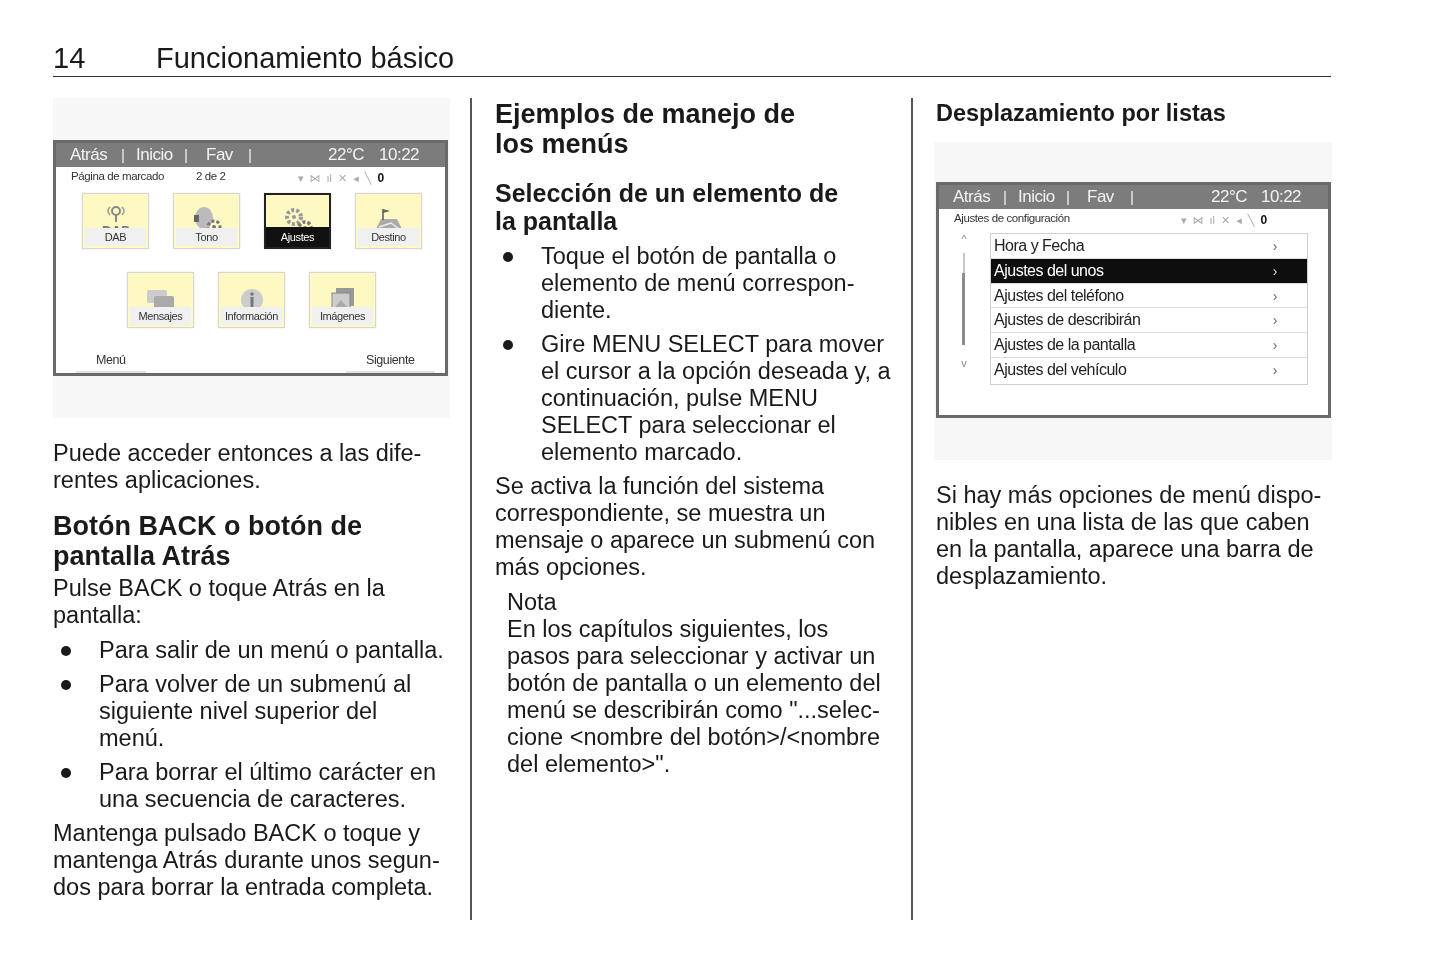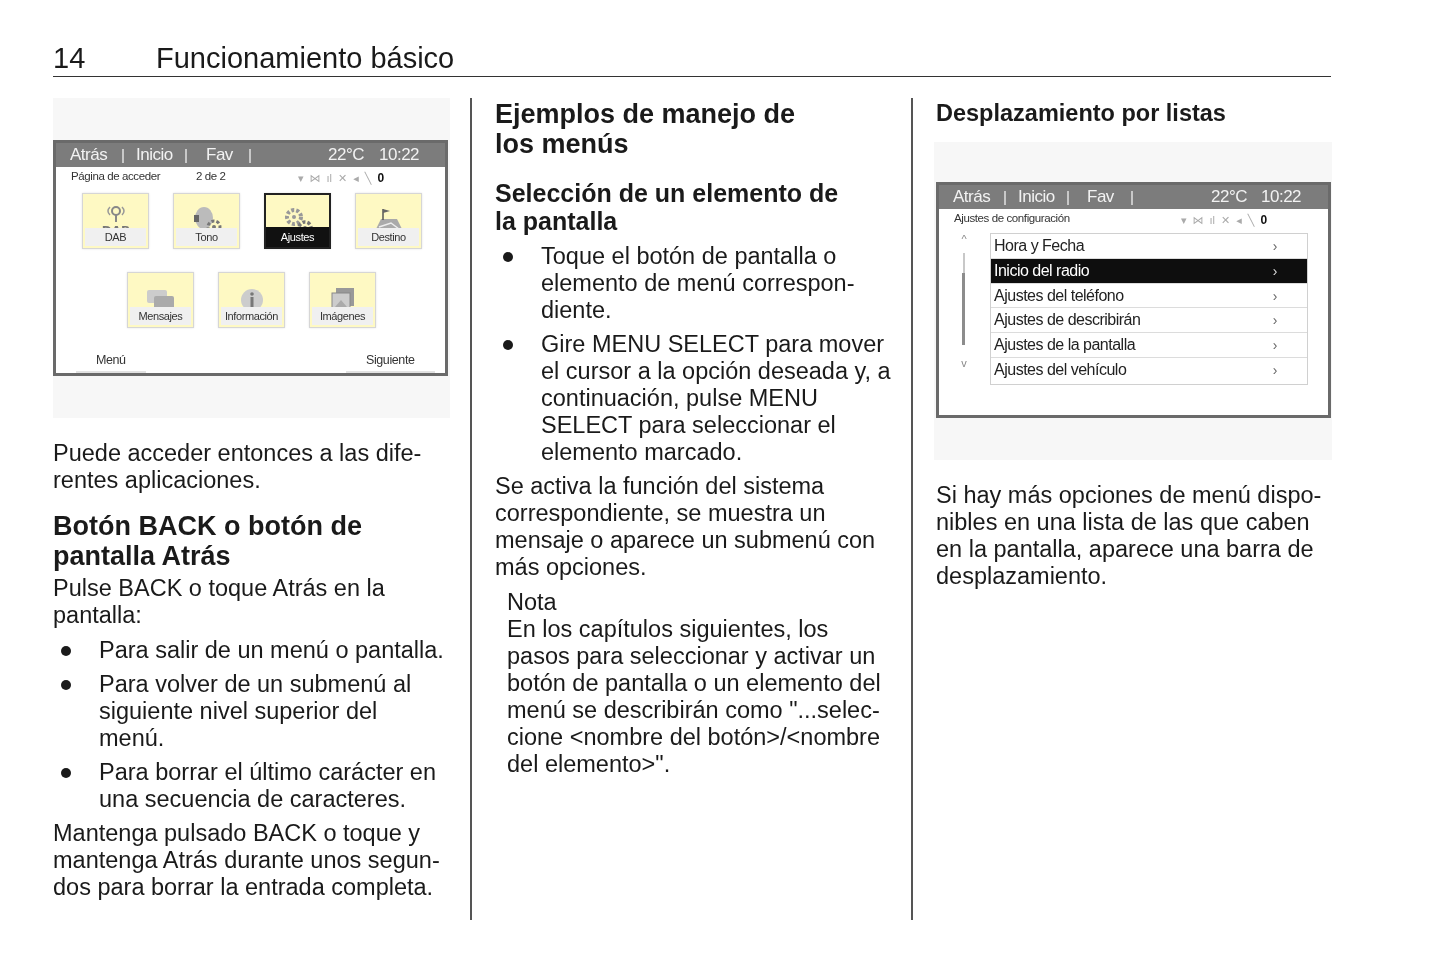--- a/index.html
+++ b/index.html
@@ -74,21 +74,21 @@
     <div class="screen-top">
       <span style="left:14px">Atrás</span>
       <span class="sep" style="left:66px"></span>
       <span style="left:80px">Inicio</span>
       <span class="sep" style="left:129px"></span>
       <span style="left:150px">Fav</span>
       <span class="sep" style="left:193px"></span>
       <span style="left:272px">22°C</span>
       <span style="left:323px">10:22</span>
     </div>
-    <span class="screen-sub" style="left:15px; top:27px">Página de acceder</span>
+    <span class="screen-sub" style="left:15px; top:27px">Página de marcado</span>
     <span class="screen-sub" style="left:140px; top:27px">2 de 2</span>
     <div class="status-icons" style="left:242px; top:28px">
       <span>▾</span>
       <span>⋈</span>
       <span>ıl</span>
       <span>✕</span>
       <span>◂</span>
       <span>╲</span>
       <span class="b">0</span>
     </div>
@@ -229,21 +229,21 @@
 
     <div class="scroll" style="left:18px; top:48px; width:14px; height:142px">
       <span class="arrow" style="top:0">^</span>
       <span class="track" style="top:20px; height:92px"></span>
       <span class="thumb" style="top:40px; height:72px"></span>
       <span class="arrow" style="top:124px">v</span>
     </div>
 
     <div class="list" style="left:51px; top:48px; width:318px; height:152px">
       <div class="list-row"><span>Hora y Fecha</span><span class="chev">›</span></div>
-      <div class="list-row selected"><span>Inicio del radio</span><span class="chev">›</span></div>
+      <div class="list-row selected"><span>Ajustes del unos</span><span class="chev">›</span></div>
       <div class="list-row"><span>Ajustes del teléfono</span><span class="chev">›</span></div>
       <div class="list-row"><span>Ajustes de describirán</span><span class="chev">›</span></div>
       <div class="list-row"><span>Ajustes de la pantalla</span><span class="chev">›</span></div>
       <div class="list-row"><span>Ajustes del vehículo</span><span class="chev">›</span></div>
     </div>
   </div>
 </div>
 
 <div class="col col-right" style="top:482px">
   <p class="body-text">Si hay más opciones de menú dispo-nibles en una lista de las que caben en la pantalla, aparece una barra de desplazamiento.</p>

